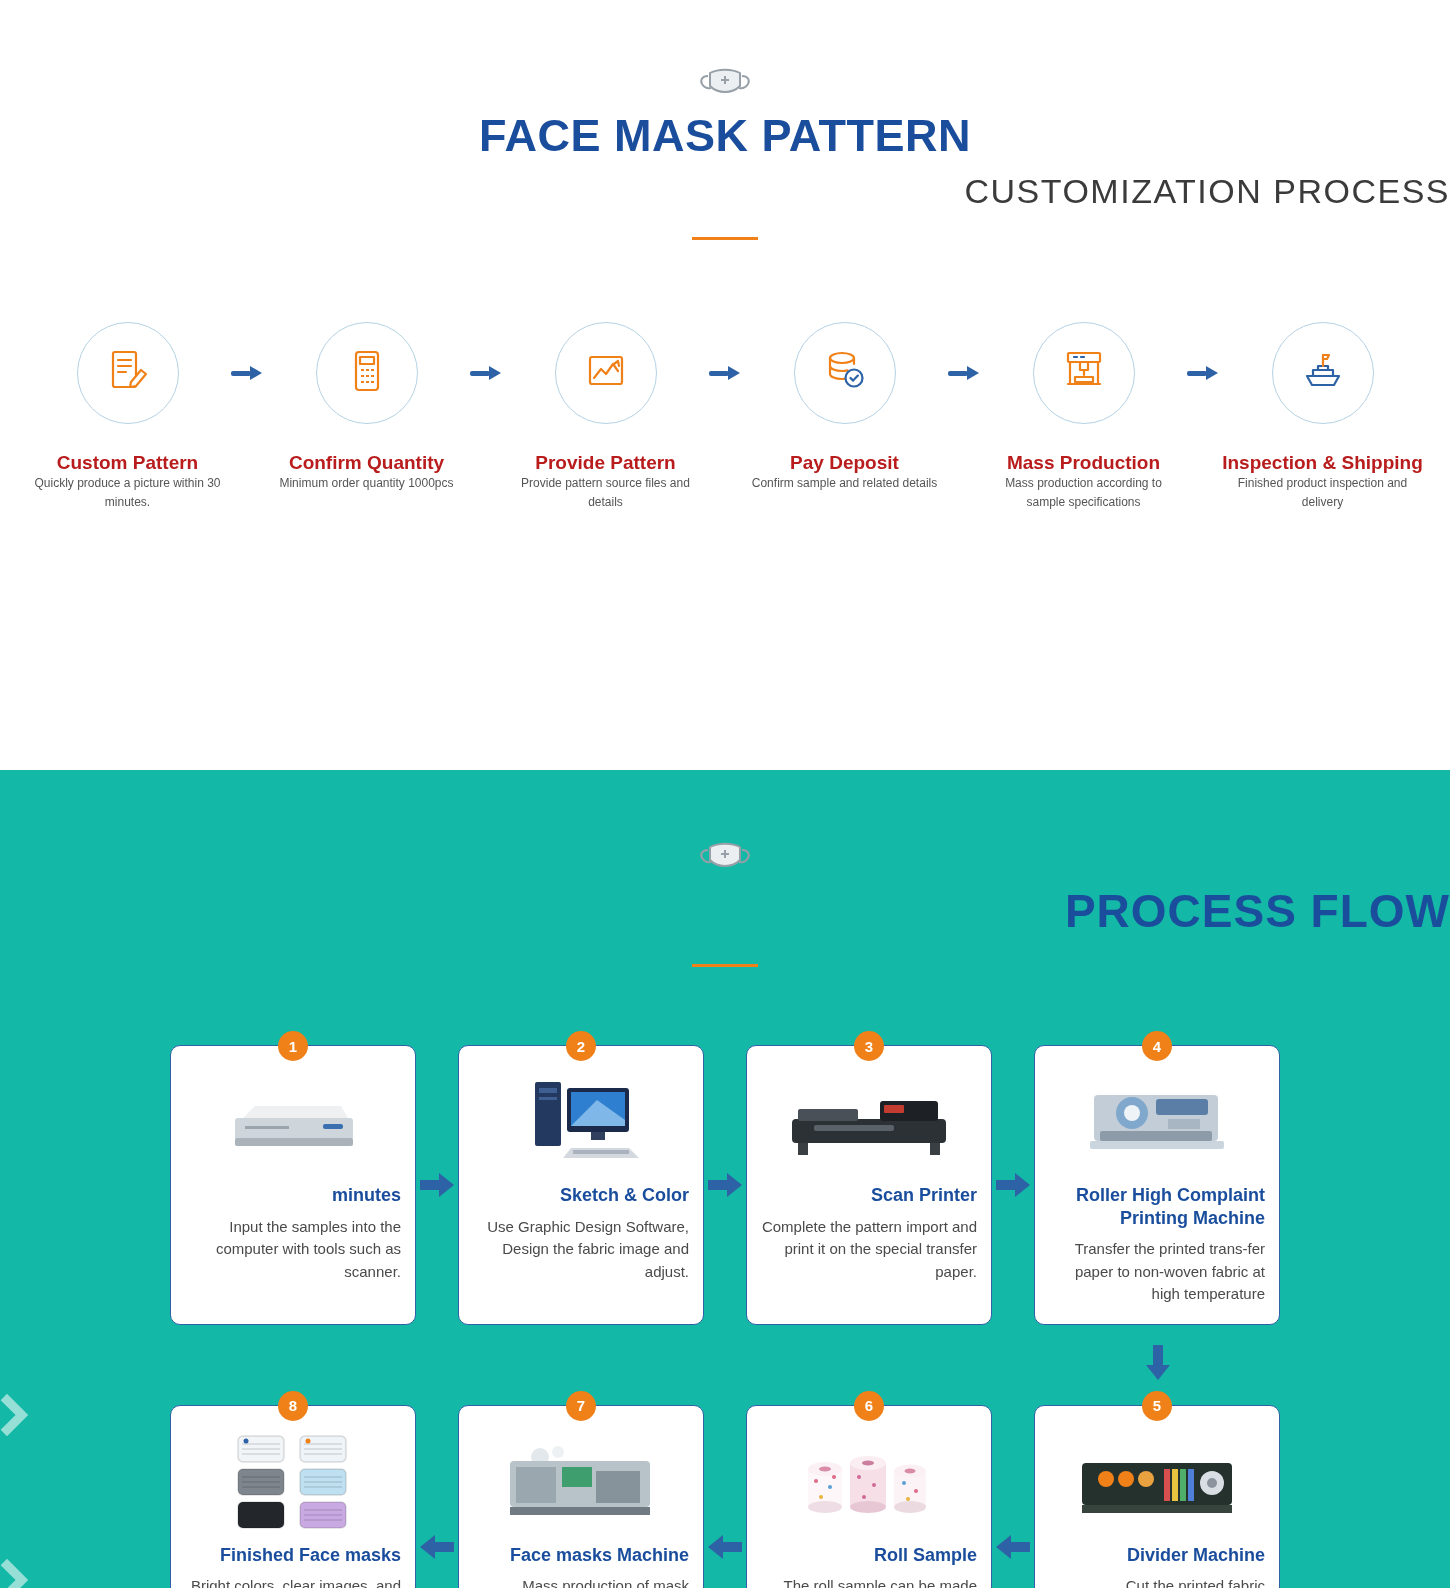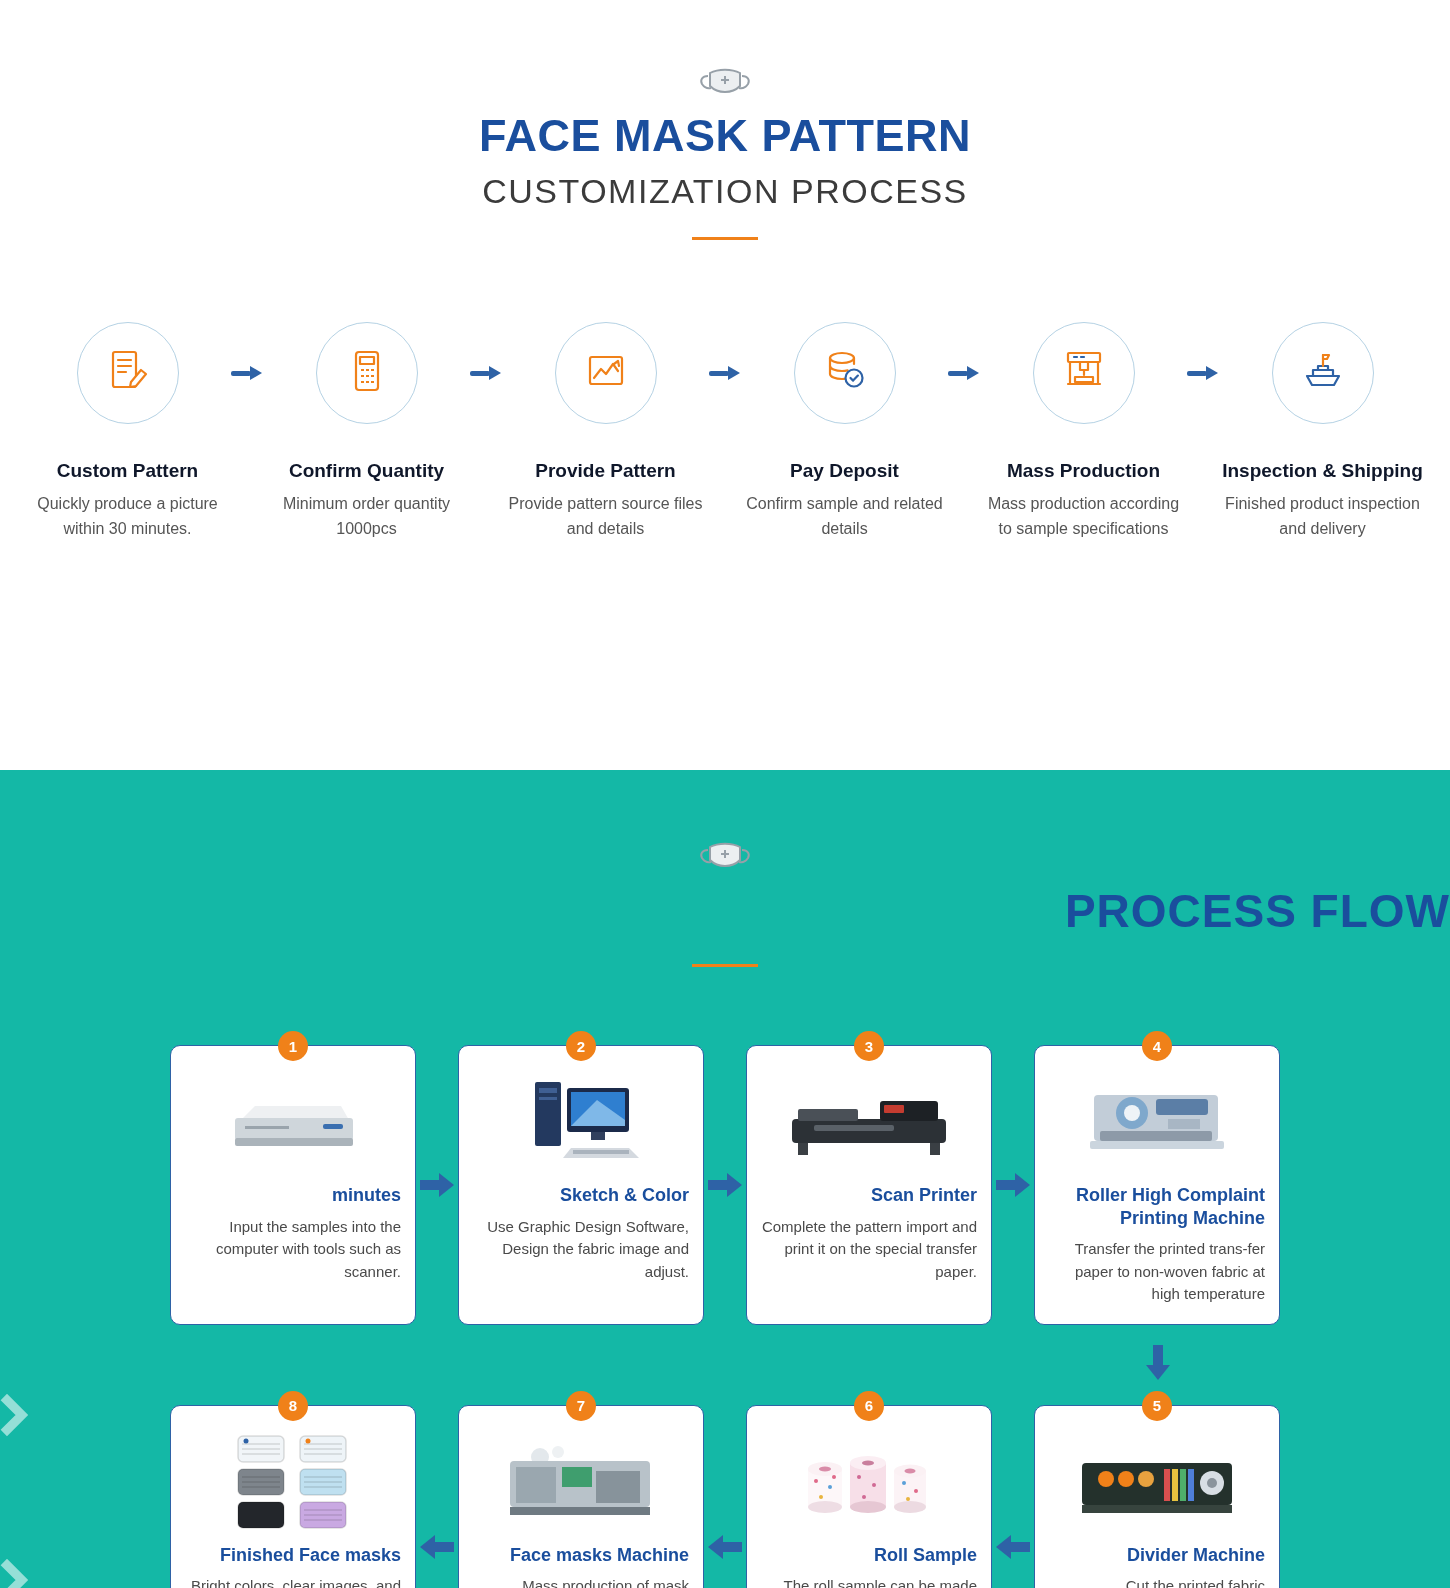--- a/index.html
+++ b/index.html
@@ -6,32 +6,32 @@
   body {
     width:1450px; height:1588px;
     font-family:"Liberation Sans", sans-serif;
     background:#ffffff;
     overflow:hidden;
   }
   
   .section-top { height:770px; padding-top:64px; text-align:center; }
   .logo-wrap { display:flex; justify-content:center; margin-bottom:6px; }
   .main-title { font-size:45px; font-weight:800; color:#1a4e9d; letter-spacing:.5px; }
-  .sub-title { font-size:34px; font-weight:400; color:#3b3b3b; letter-spacing:1.5px; margin-top:10px; }
+  .sub-title { font-size:34px; font-weight:400; color:#3b3b3b; letter-spacing:1.5px; margin-top:10px;text-align:right; }
   .orange-divider { width:66px; height:3px; background:#f08119; margin:26px auto 0; }
 
   .steps { display:flex; justify-content:center; margin-top:82px; }
   .step { width:205px; text-align:center; }
   .step-circle {
     width:102px; height:102px; border-radius:50%;
     border:1px solid #b5d2e4; background:#fff;
     margin:0 auto; display:flex; align-items:center; justify-content:center;
   }
-  .step-title { margin-top:36px; font-size:19px; font-weight:bold; color:#0f172a; }
-  .step-desc { margin-top:10px; font-size:16px; color:#555; line-height:1.55; padding:0 4px; }
+  .step-title { margin-top:28px; font-size:19px; font-weight:bold; color:#b91c1c; }
+  .step-desc { font-size:12px; color:#555; line-height:1.55; padding:0 4px; }
 
   .step-arrow { width:32px; height:14px; position:relative; margin:44px 1px 0; flex:none; }
   .step-arrow::before { content:""; position:absolute; left:0; top:4.5px; width:20px; height:5px; background:#2e62a6; border-radius:2px; }
   .step-arrow::after  { content:""; position:absolute; left:19px; top:0; border-left:12px solid #2e62a6; border-top:7px solid transparent; border-bottom:7px solid transparent; }
 
   
   .section-flow { min-height:958px; background:#14b8a6; padding-top:68px; text-align:right; position:relative; overflow:hidden; }
   .flow-title { font-size:46px; font-weight:800; color:#1a4e9d; letter-spacing:1px; margin-top:6px; }
 
   .deco-chevron { position:absolute; width:30px; height:30px; border-top:9px solid rgba(255,255,255,.55); border-right:9px solid rgba(255,255,255,.55); transform:rotate(45deg); }

